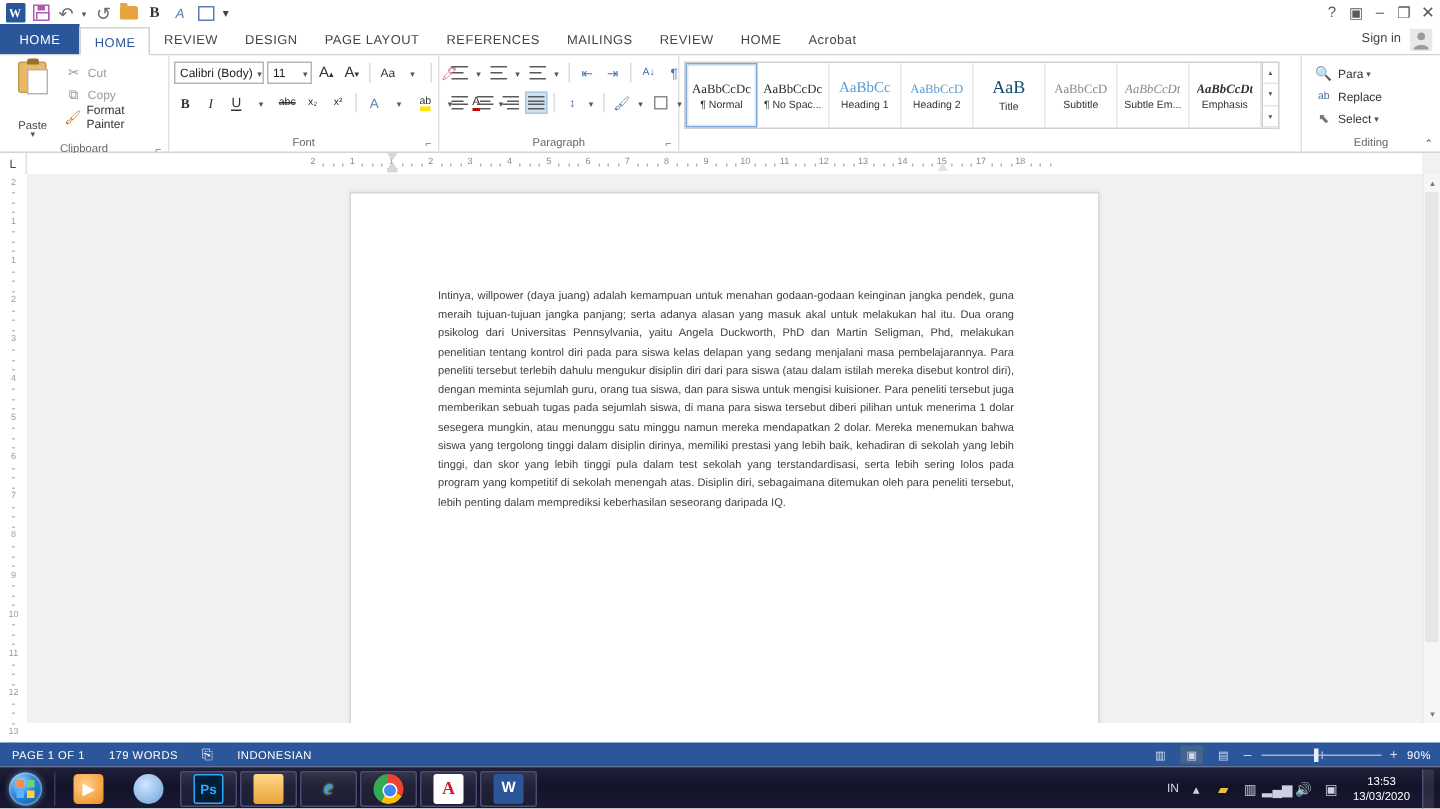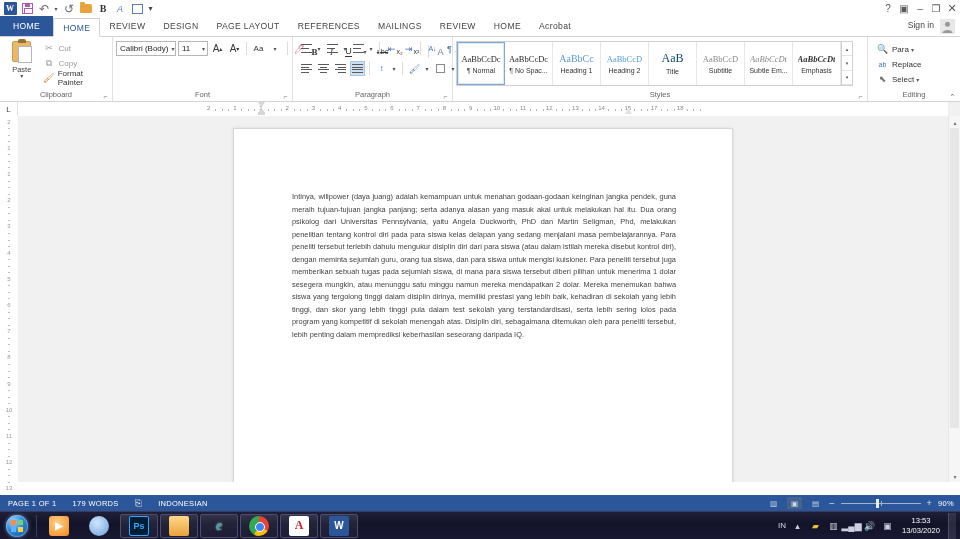--- a/index.html
+++ b/index.html
@@ -59,21 +59,21 @@
   .dialog-launcher { position:absolute; right:3px; bottom:1px; width:7px; height:7px;
                      font-size:7px; color:#777; line-height:7px; }
 
   .big-btn { width:40px; display:flex; flex-direction:column; align-items:center; padding-top:2px; }
   .clip-ico { width:19px; height:21px; background:#e8b96a; border-radius:2px; position:relative;
               border:1px solid #c99a49; }
   .clip-ico:before { content:""; position:absolute; top:-3px; left:5px; width:8px; height:4px;
                      background:#9a7030; border-radius:2px 2px 0 0; }
   .clip-ico:after { content:""; position:absolute; left:5px; top:4px; width:12px; height:15px;
                     background:#fff; border:1px solid #b5b5b5; }
-  .big-lbl { font-size:7.5px; color:#444; margin-top:3px; }
+  .big-lbl { font-size:7.5px; color:#444; margin-top:17px; }
   .big-caret { font-size:6px; color:#555; line-height:5px; }
 
   .sm-list { display:flex; flex-direction:column; gap:1px; padding-top:2px; }
   .sm-item { display:flex; align-items:center; gap:3px; font-size:8px; color:#9a9a9a; height:14px; padding:0 2px; }
   .sm-item.on { color:#333; }
   .sm-ico { width:13px; height:12px; display:flex; align-items:center; justify-content:center; font-size:9px; }
 
   
   .font-row { display:flex; align-items:center; gap:2px; height:17px; }
   .combo { height:15px; border:1px solid #b6b6b6; background:#fff; display:flex; align-items:center;
@@ -297,21 +297,21 @@
           </div>
         </div>
       </div>
       <div class="grp-label">
         <span>Clipboard</span>
         <span class="dialog-launcher">⌐</span>
       </div>
     </div>
 
     <div class="grp" style="width:180px">
-      <div class="grp-body" style="flex-direction:row; padding-top:3px">
+      <div class="grp-body" style="flex-direction:column; padding-top:3px">
         <div class="font-row">
           <div class="combo" style="width:60px">
             <span class="cv">Calibri (Body)</span>
             <span class="cc">▾</span>
           </div>
           <div class="combo" style="width:30px">
             <span class="cv">11</span>
             <span class="cc">▾</span>
           </div>
           <div class="fbtn supA">
@@ -522,24 +522,20 @@
           <div class="style-item">
             <span class="style-prev" style="font-style:italic;font-weight:bold;color:#333">AaBbCcDt</span>
             <span class="style-name">Emphasis</span>
           </div>
           <div class="gal-nav">
             <span>▴</span>
             <span>▾</span>
             <span>▾</span>
           </div>
         </div>
-      </div>
-      <div class="grp-label">
-        <span>Styles</span>
-        <span class="dialog-launcher">⌐</span>
       </div>
     </div>
 
     <div class="grp" style="width:92px; border-right:none">
       <div class="grp-body" style="padding-left:6px; padding-top:3px">
         <div class="sm-list">
           <div class="sm-item on">
             <span class="sm-ico" style="color:#4a73a8">🔍</span>
             <span>Para</span>
             <span class="caret-sm">▾</span>

